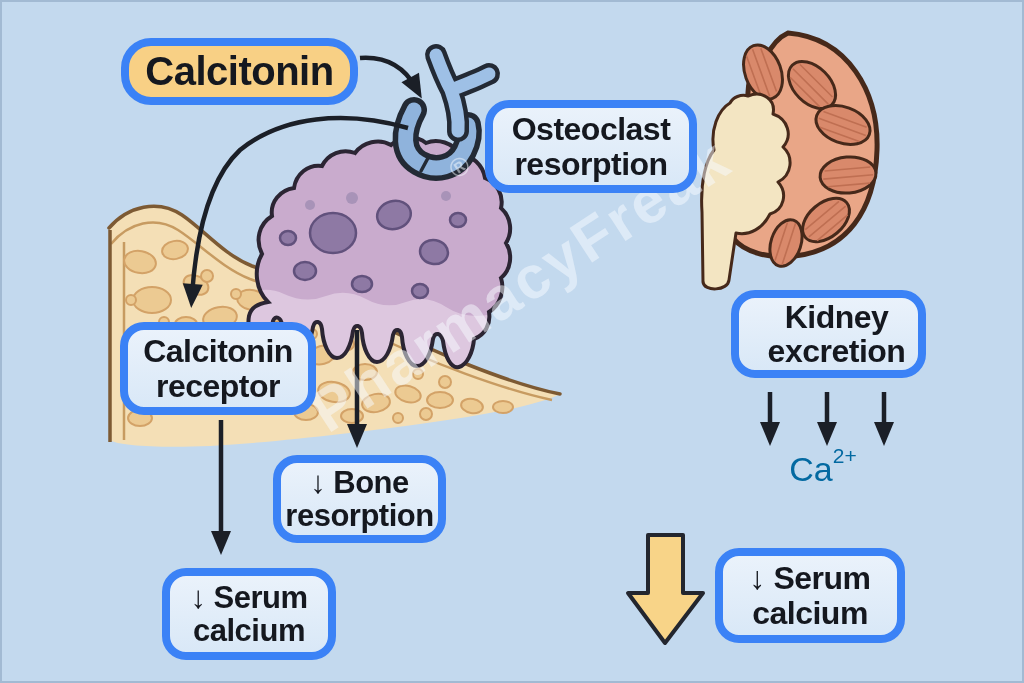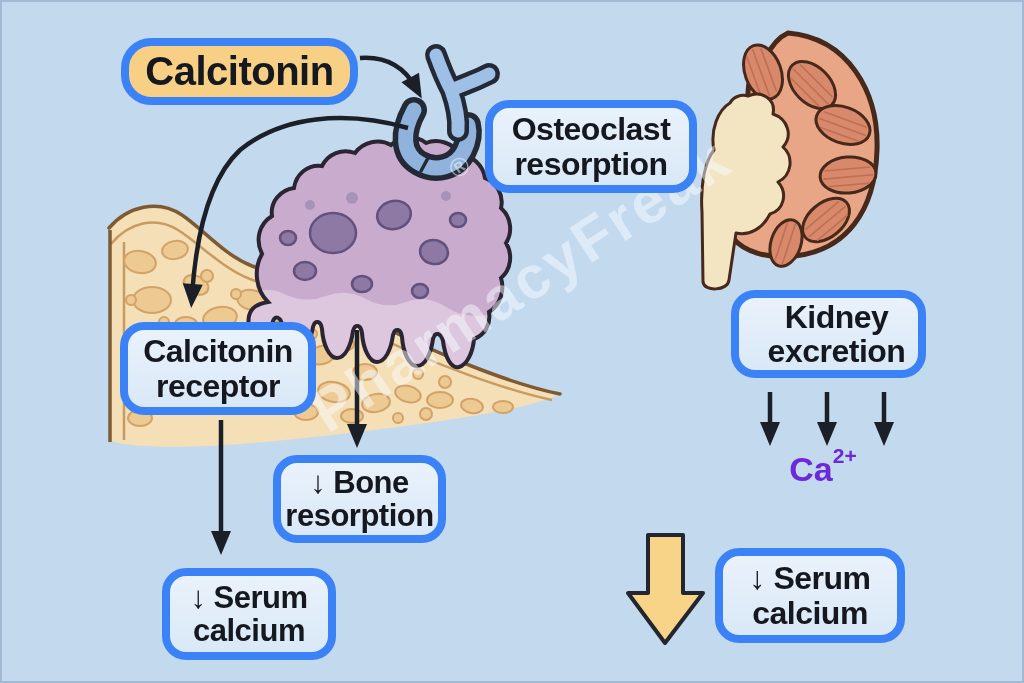--- a/index.html
+++ b/index.html
@@ -32,21 +32,21 @@
   .box.highlight{background:#f8d085;border-radius:30px;font-size:40px;}
   #box-calcitonin{left:121px;top:38px;width:237px;height:67px;}
   #box-osteoclast-inhibition{left:485px;top:100px;width:212px;height:93px;}
   #box-calcitonin-receptor{left:120px;top:322px;width:196px;height:93px;}
   #box-bone-resorption{left:273px;top:455px;width:173px;height:88px;font-size:31px;}
   #box-serum-calcium-left{left:162px;top:568px;width:174px;height:92px;font-size:31px;}
   #box-kidney-excretion{left:731px;top:290px;width:195px;height:88px;padding-left:16px;}
   #box-serum-calcium-right{left:715px;top:548px;width:190px;height:95px;}
   .ions{
     position:absolute;z-index:3;left:703px;top:450px;width:240px;
-    color:#6d28d9;font-weight:bold;font-size:34px;text-align:center;
+    color:#0369a1;font-weight:normal;font-size:34px;text-align:center;
   }
   .ion-row{display:flex;justify-content:center;align-items:flex-start;gap:20px;line-height:1.15;}
   .ion{display:inline-flex;align-items:flex-start;}
   .ion-sup{font-size:21px;position:relative;top:-6px;}
   .ion-stack{display:inline-flex;flex-direction:column;font-size:21px;line-height:0.92;position:relative;top:-6px;text-align:left;}
 </style>
 </head>
 <body>
 
 <div class="stage">

